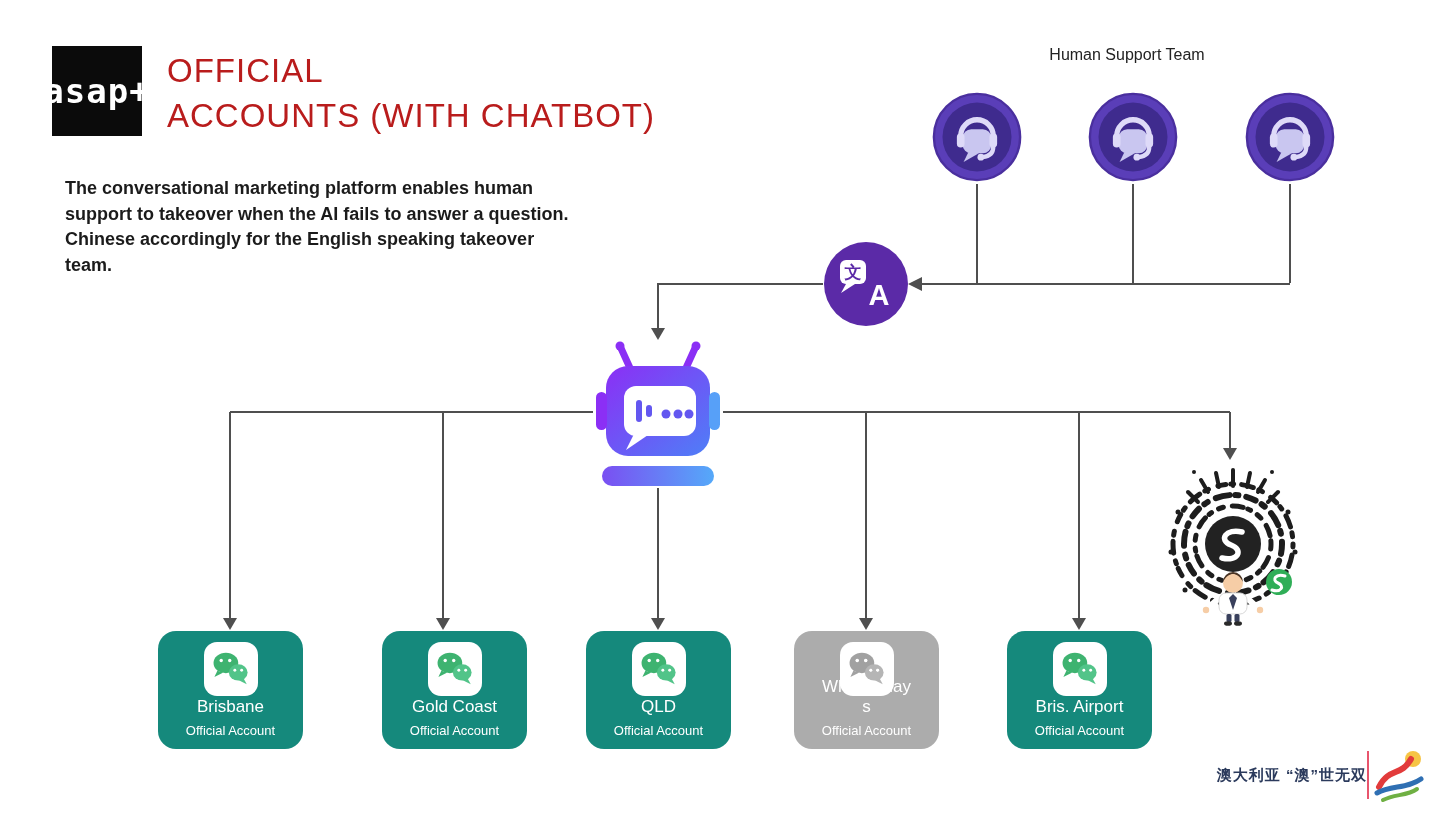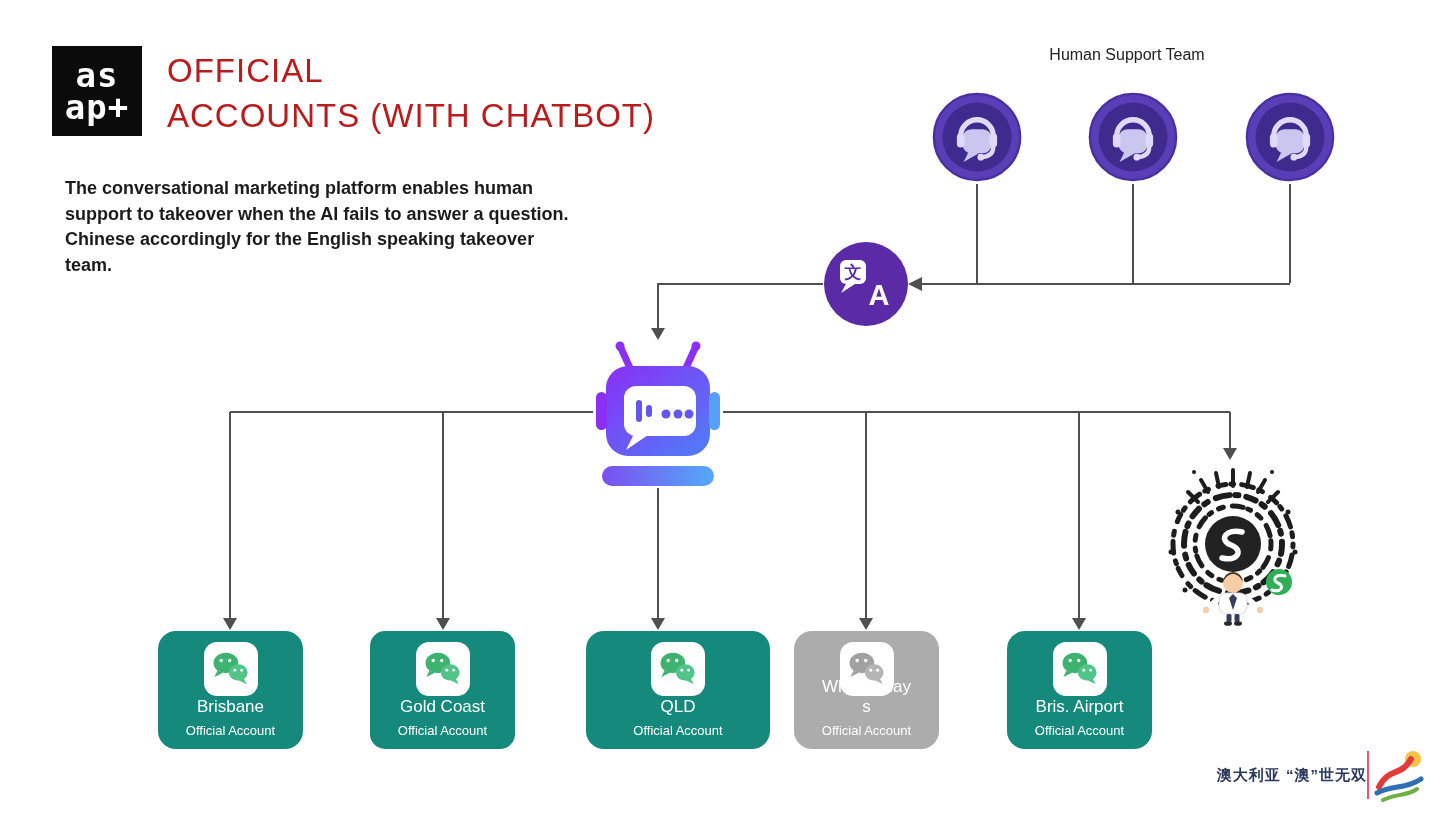--- a/index.html
+++ b/index.html
@@ -3,21 +3,21 @@
 <meta charset="utf-8">
 <style>
   html,body{margin:0;padding:0;background:#ffffff;}
   .canvas{
     position:relative;width:1445px;height:813px;background:#ffffff;
     font-family:"Liberation Sans",sans-serif;overflow:hidden;color:#1c1c1c;
   }
   
   .asap-logo{
     position:absolute;left:52px;top:46px;width:90px;height:90px;background:#0b0b0b;
-    display:flex;flex-direction:column;align-items:center;justify-content:center;
+    display:flex;flex-direction:row;align-items:center;justify-content:center;
     color:#fff;font-family:"DejaVu Sans Mono",monospace;font-weight:bold;
     font-size:34px;line-height:0.95;letter-spacing:1px;
   }
   .page-title{
     position:absolute;left:167px;top:48px;font-size:33px;line-height:45px;
     color:#b91c1c;letter-spacing:1px;font-weight:400;
   }
   .description{
     position:absolute;left:65px;top:176px;font-size:18px;line-height:25.5px;color:#1b1b1b;font-weight:bold;
   }
@@ -30,21 +30,21 @@
   .agent.a0{left:931px;} .agent.a1{left:1087px;} .agent.a2{left:1244px;}
   
   .translate-node{position:absolute;left:824px;top:242px;width:84px;height:84px;}
   .robot-node{position:absolute;left:588px;top:338px;width:140px;height:150px;}
   .connectors{position:absolute;left:0;top:0;pointer-events:none;}
   
   .account{
     position:absolute;top:631px;width:145px;height:118px;border-radius:18px;
     color:#fff;text-align:center;
   }
-  .account.c0{left:158px;} .account.c1{left:370px;border-radius:15px;} .account.c2{left:586px;padding-left:39px;}
+  .account.c0{left:158px;} .account.c1{left:382px;} .account.c2{left:586px;}
   .account.c3{left:794px;} .account.c4{left:1007px;}
   .wechat-badge{
     position:absolute;top:11px;left:50%;transform:translateX(-50%);
     width:54px;height:54px;background:#fff;border-radius:13px;
     display:flex;align-items:center;justify-content:center;z-index:2;
   }
   .account-name{
     position:absolute;bottom:32px;left:0;width:100%;font-size:17px;line-height:1.18;z-index:1;
   }
   .account-name.narrow{left:26px;width:93px;word-break:break-word;}

